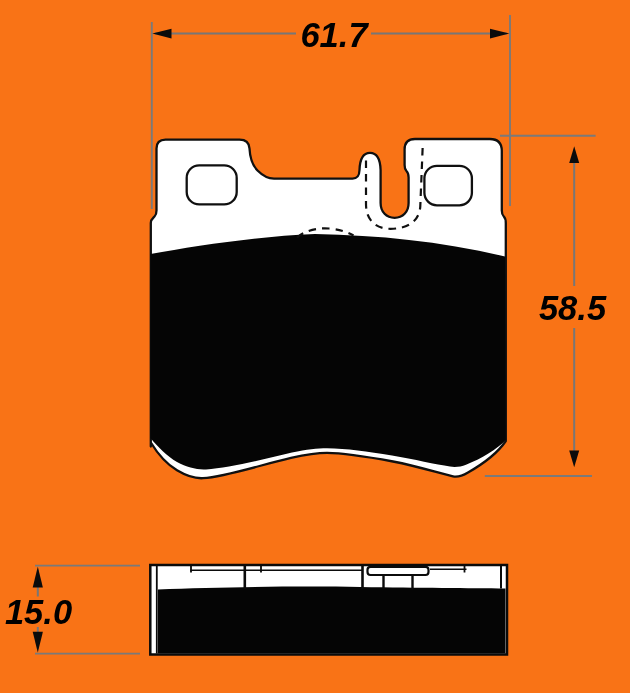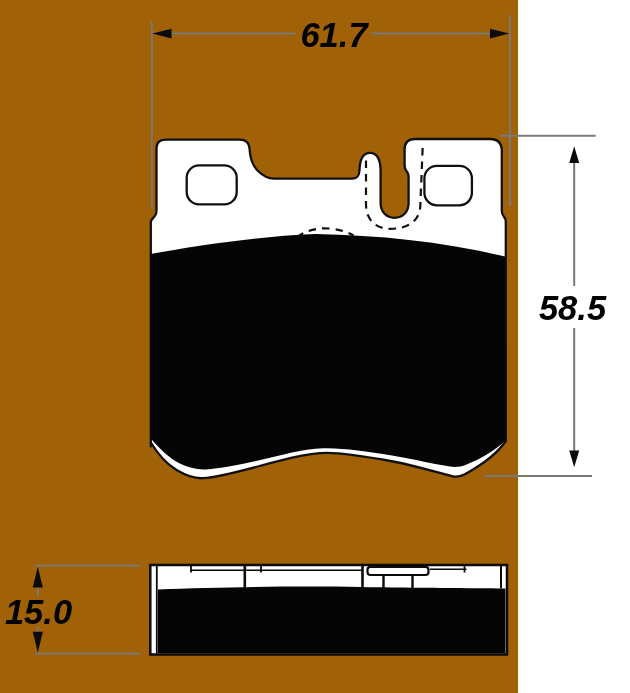--- a/index.html
+++ b/index.html
@@ -1,16 +1,16 @@
 <!DOCTYPE html>
 <html><head>
 <meta charset="utf-8">
 <style>
   html,body{margin:0;padding:0;background:#ffffff;}
-  .wrap{width:518px;height:693px;position:relative;background:#a16207;}
+  .wrap{width:630px;height:693px;position:relative;background:#f97316;}
   svg{display:block;}
   text{font-family:"Liberation Sans",sans-serif;font-weight:bold;font-style:italic;fill:#000000;}
 </style>
 </head>
 <body>
 <div class="wrap">
 <svg width="630" height="693" viewBox="0 0 630 693">
 
 <line x1="151.8" y1="22" x2="151.8" y2="209" stroke="#7a7a7a" stroke-width="1.9"></line>
 

